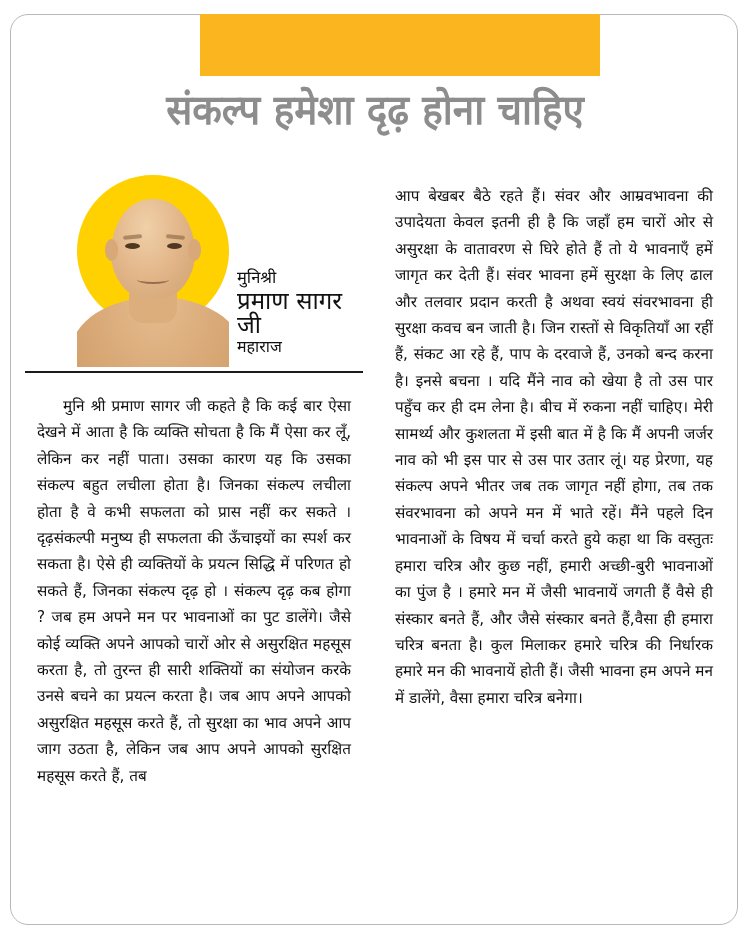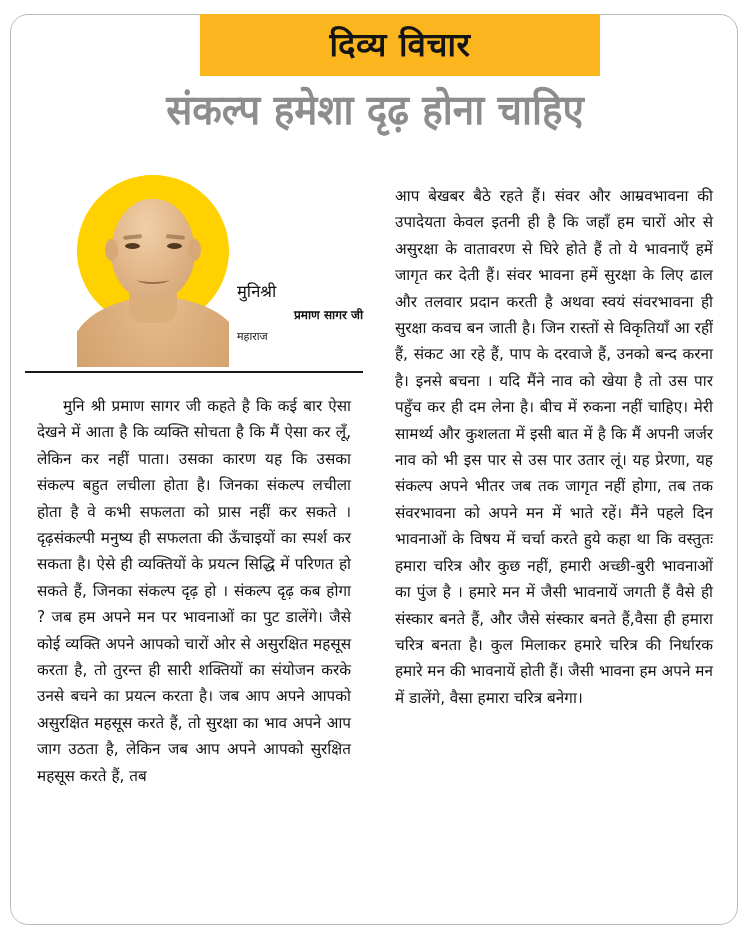--- a/index.html
+++ b/index.html
@@ -184,45 +184,43 @@
   }
 
   .caption {
     position: absolute;
     left: 212px;
     top: 96px;
     width: 126px;
     font-family: "DejaVu Sans", sans-serif;
     color: #111111;
     text-align: left;
-    margin-top: 14px;
   }
   .cap-line1 { font-size: 16.5px; line-height: 22px; }
-  .cap-line2 { font-size: 12px; font-weight: bold; line-height: 24px; text-align: right; }
-  .cap-line3 { font-size: 11px; line-height: 20px; }
+  .cap-line2 { font-size: 24px; font-weight: normal; line-height: 24px; }
+  .cap-line3 { font-size: 16px; line-height: 20px; }
 
   .rule {
     position: absolute;
     left: 0;
     top: 200px;
     width: 338px;
     height: 0;
     border-top: 2.2px solid #1b1b1b;
   }
 
   .indent { display: inline-block; width: 26px; }
 </style>
 </head>
 <body>
 
 <div id="clip">
 
   <div class="banner-wrap">
     <div class="banner"></div>
-    <div class="banner-text">दिव्य विचार</div>
   </div>
 
   <div class="headline">संकल्प हमेशा दृढ़ होना चाहिए</div>
 
   <div class="col col-left">
 
     <div class="portrait-block">
       <div class="halo"></div>
       <div class="figure">
         <div class="fig-shoulders"></div>

